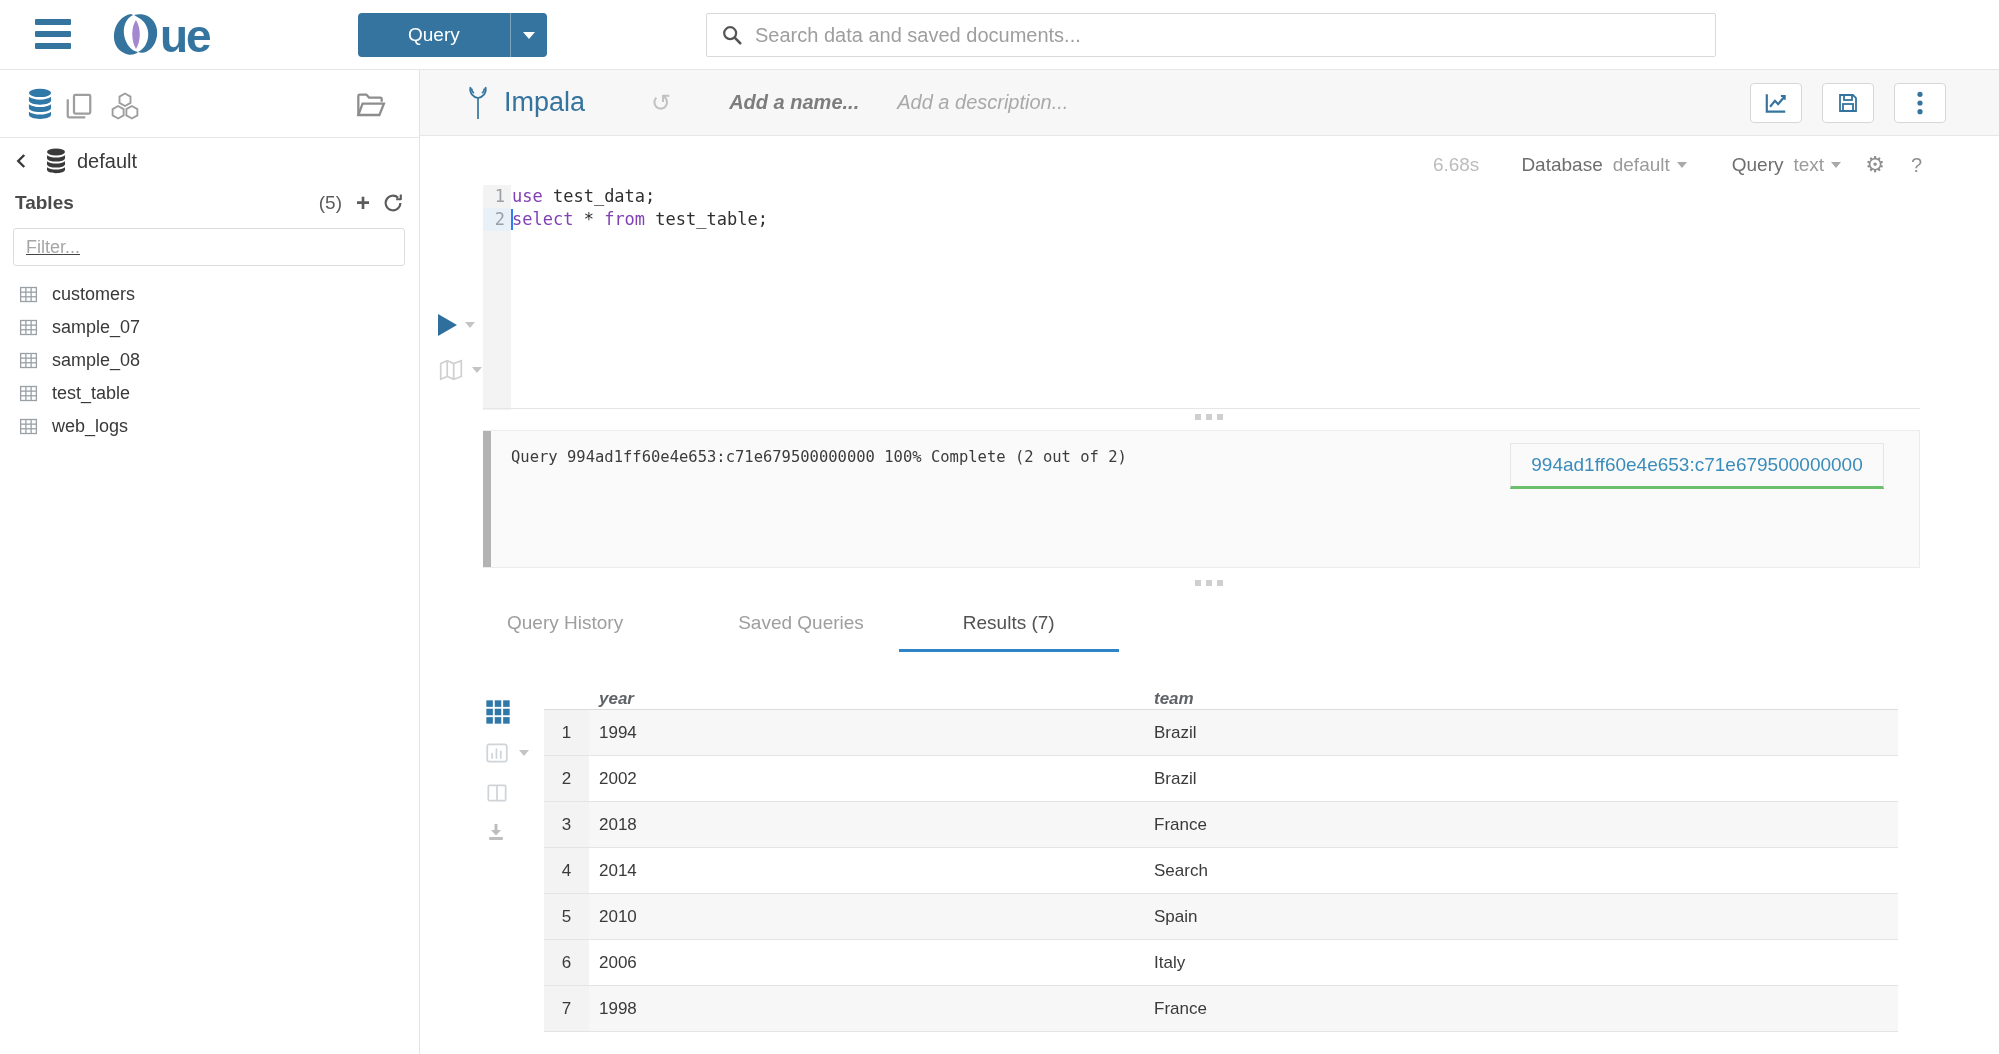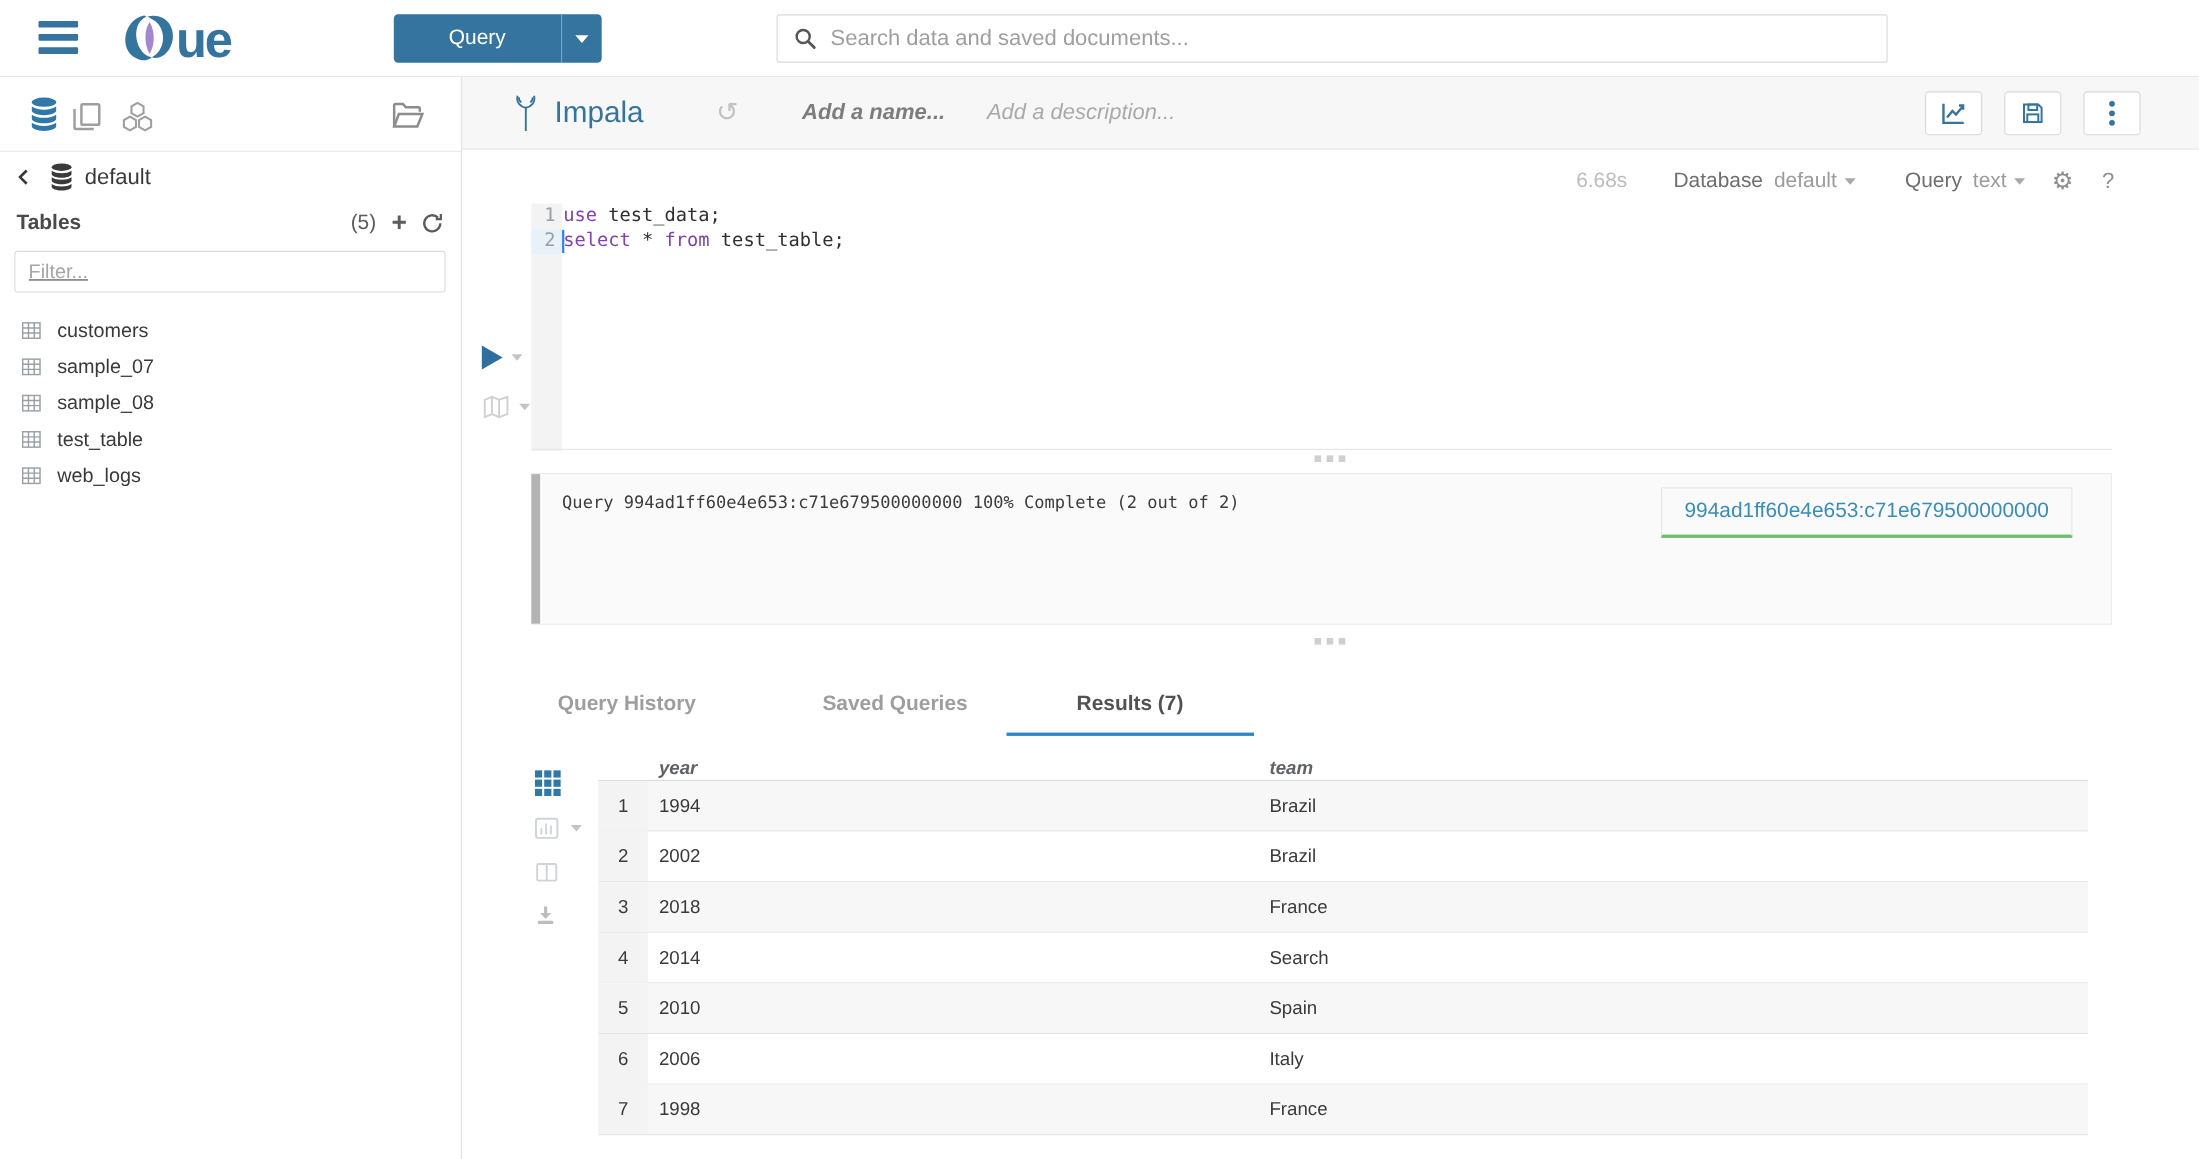--- a/index.html
+++ b/index.html
@@ -28,21 +28,21 @@
   #db-nav { position:absolute; left:13px; top:78px; display:flex; align-items:center; }
   #db-nav .db-label { font-size:20px; color:#393939; margin-left:8px; }
   #tables-row { position:absolute; left:15px; right:15px; top:122px; display:flex; align-items:center; }
   #tables-row .t-label { font-size:19px; font-weight:bold; color:#4a4a4a; flex:1; }
   #tables-row .t-count { font-size:19px; color:#5c5c5c; margin-right:14px; }
   #tables-row .t-plus { font-size:24px; color:#5c5c5c; font-weight:bold; margin-right:12px; cursor:pointer; line-height:20px; }
   #filter-wrap { position:absolute; left:13px; top:158px; width:392px; height:38px; border:1px solid #dcdcdc; border-radius:3px; padding:0 12px; display:flex; align-items:center; }
   #filter-wrap input { border:none; outline:none; width:100%; font-size:18px; color:#444; font-family:"Liberation Sans",sans-serif;text-decoration:underline; }
   #filter-wrap input::placeholder { color:#a6a6a6; }
   #table-list { position:absolute; left:18px; top:208px; right:10px; }
-  .side-table { display:flex; align-items:flex-end; height:33px; cursor:pointer; }
+  .side-table { display:flex; align-items:center; height:33px; cursor:pointer; }
   .side-table span.lbl { font-size:18px; color:#393939; margin-left:13px; }
 
   
   #main { position:absolute; left:420px; top:70px; width:1579px; height:984px; }
   #doc-header { position:absolute; left:0; top:0; width:100%; height:66px; background:#f7f7f7; border-bottom:1px solid #e7e7e7; display:flex; align-items:center; }
   #doc-header .engine { font-size:27px; color:#35749e; margin-left:13px; }
   #history-icon { font-size:24px; color:#c2c2c2; margin-left:66px; cursor:pointer; }
   .name-ph { font-size:20px; font-weight:bold; font-style:italic; color:#7d7d7d; margin-left:58px; cursor:text; }
   .desc-ph { font-size:20px; font-style:italic; color:#a9a9a9; margin-left:38px; cursor:text; }
   #hdr-actions { margin-left:auto; margin-right:53px; display:flex; gap:20px; }
@@ -78,21 +78,21 @@
 
   
   #log-panel { position:absolute; left:63px; top:360px; width:1437px; height:138px; background:#fafafa; border:1px solid #ececec; border-left:none; }
   #log-bar { position:absolute; left:0; top:0; width:8px; height:100%; background:#b3b3b3; }
   #log-lines { position:absolute; left:28px; top:12px; }
   .log-line { font-family:"DejaVu Sans Mono", monospace; font-size:15.5px; color:#3c3c3c; line-height:28px; white-space:pre; }
   #job-link-box { position:absolute; left:1027px; top:12px; width:374px; height:46px; border:1px solid #e6e6e6; border-bottom:3px solid #6cbf6c; display:flex; align-items:center; justify-content:center; cursor:pointer; background:#fafafa; }
   #job-link-box span { font-size:19px; color:#3a8cba; }
 
   
-  #tabs { position:absolute; left:0; top:545px; height:54px; padding-left:57px; display:flex;font-weight:bold; }
+  #tabs { position:absolute; left:0; top:528px; height:54px; padding-left:57px; display:flex; }
   .tab { height:54px; line-height:50px; font-size:19px; color:#9e9e9e; padding:0 30px; cursor:pointer; }
   .tab.active { color:#525252; border-bottom:3px solid #2e84c6; padding:0 64px; }
   .tab.gap-lg { margin-right:55px; }
   .tab.gap-sm { margin-right:5px; }
 
   
   #result-rail { position:absolute; left:64px; top:628px; width:60px; }
   .rail-item { display:flex; align-items:center; gap:9px; margin-bottom:14px; cursor:pointer; }
   #result-table { position:absolute; left:124px; top:596px; width:1354px; }
   #res-header { display:flex; height:44px; align-items:flex-end; border-bottom:1px solid #dcdcdc;font-style:italic; }

